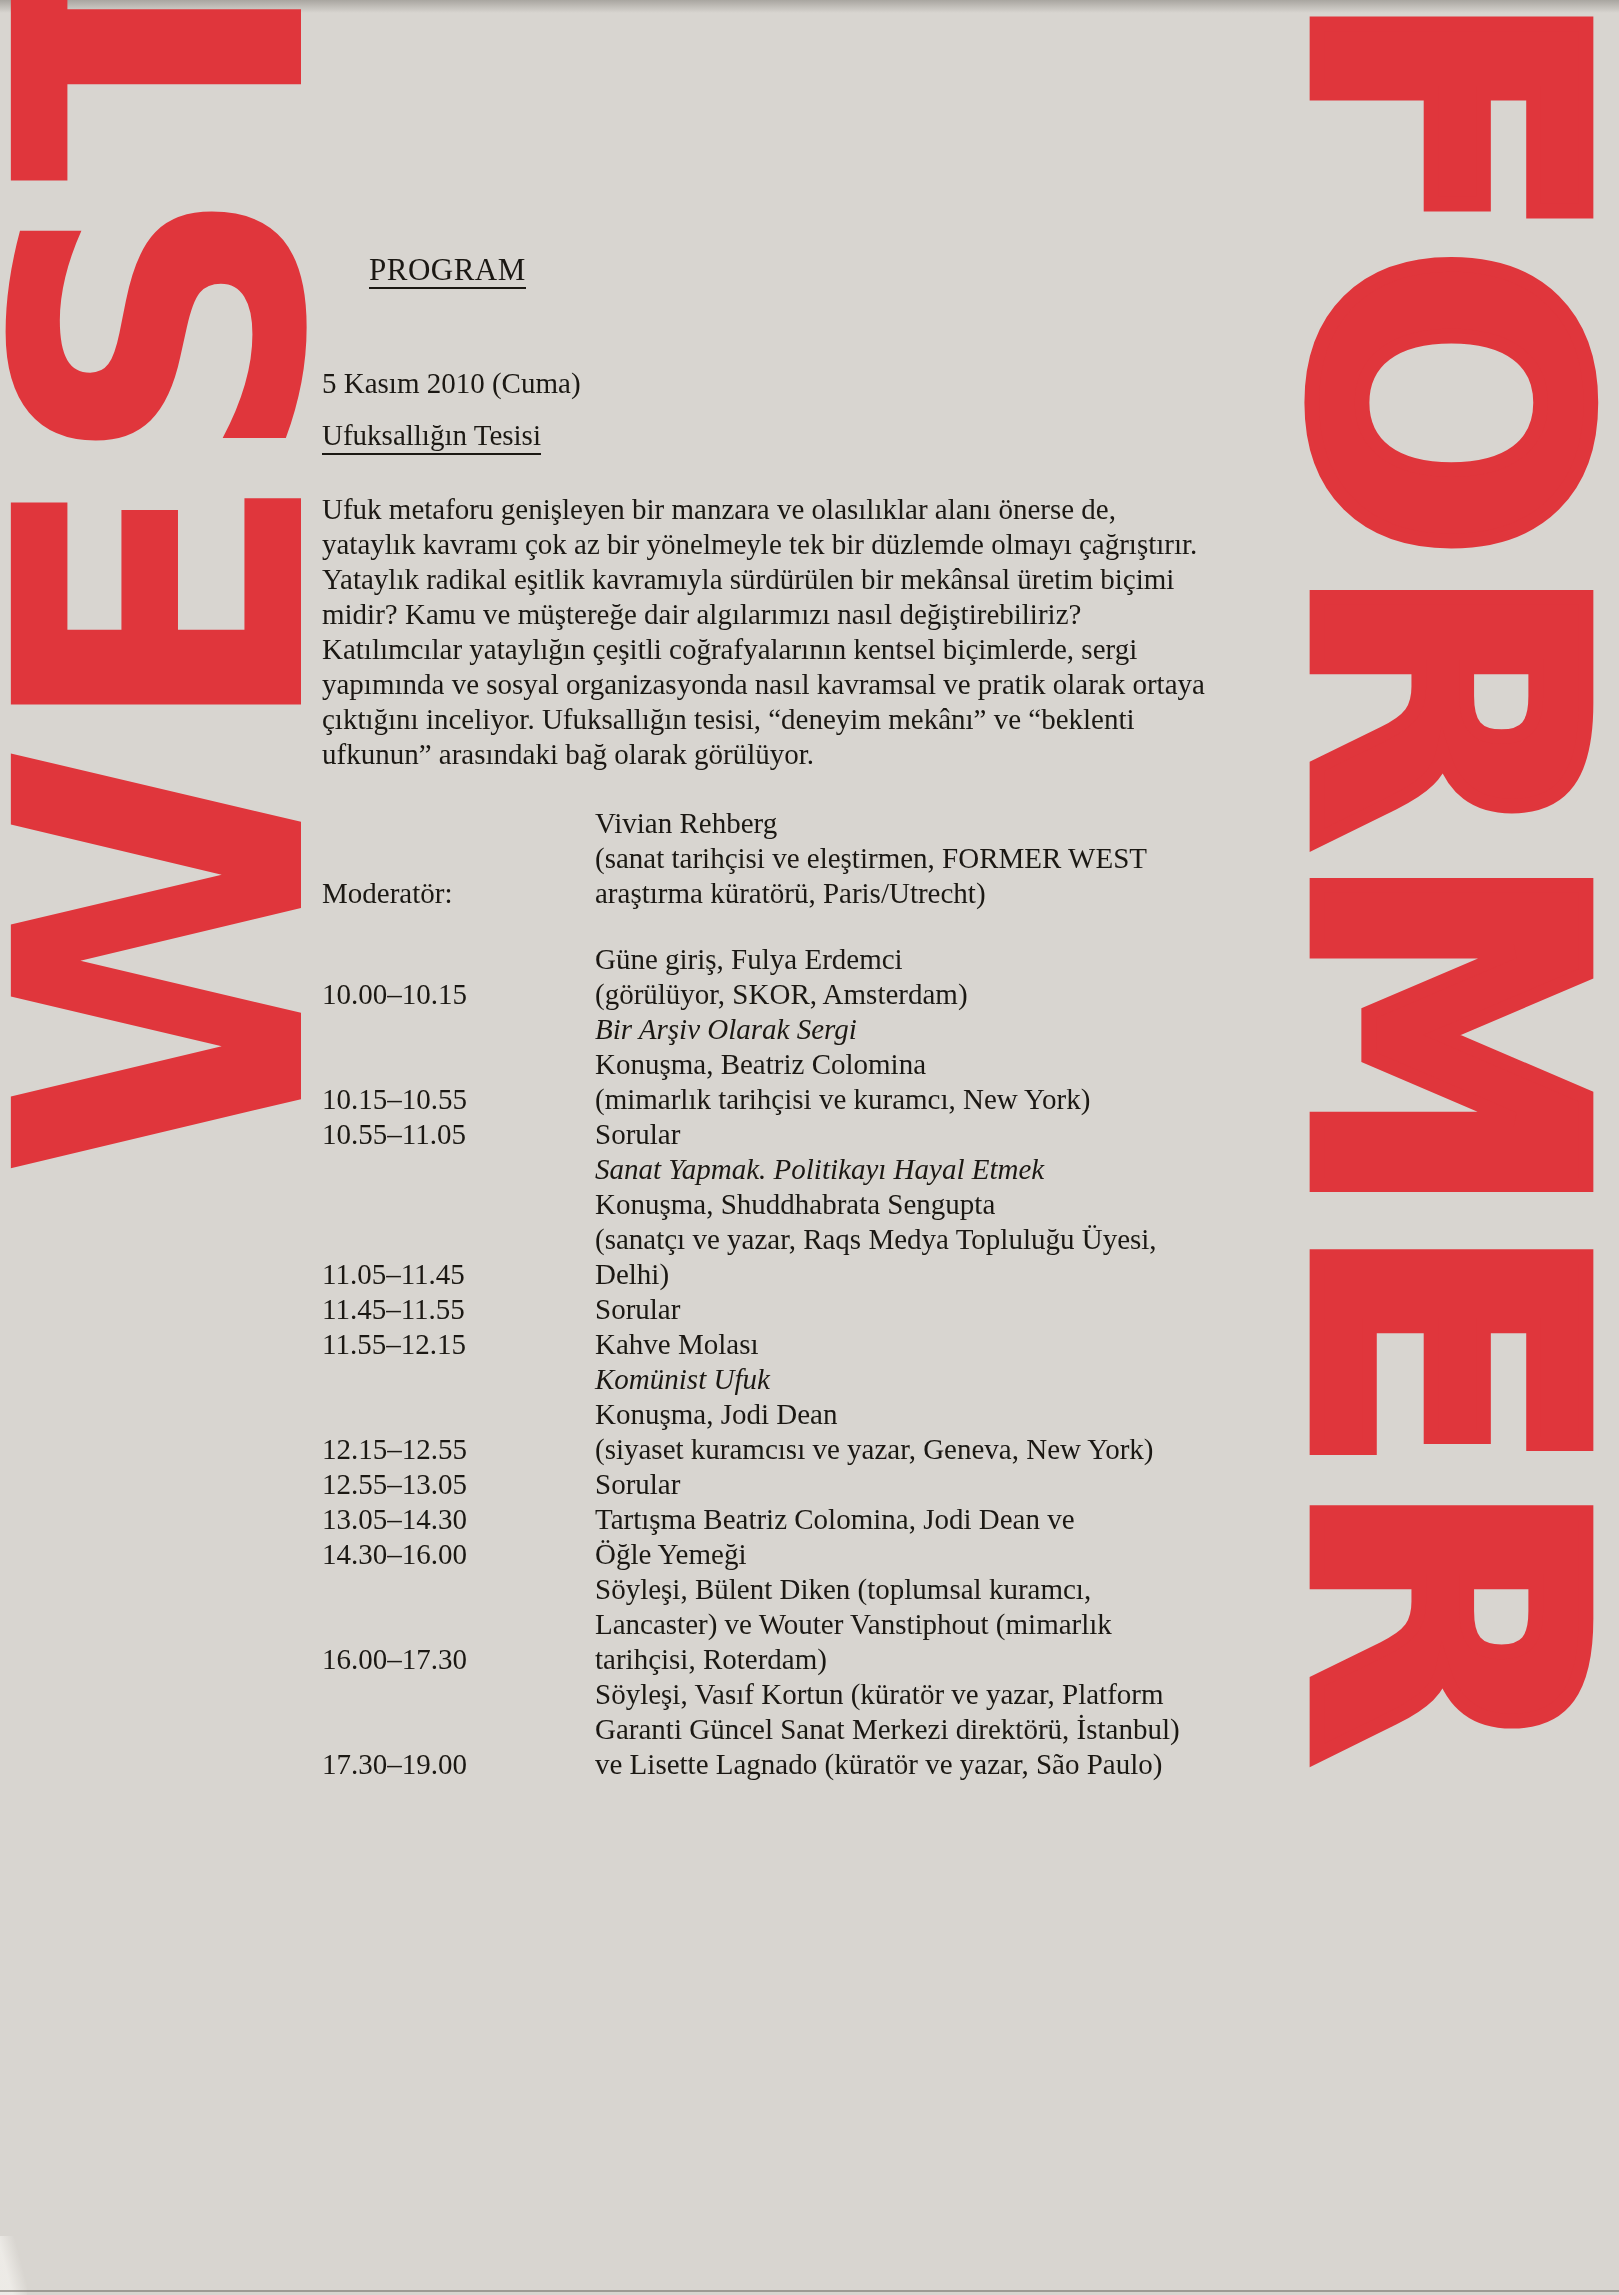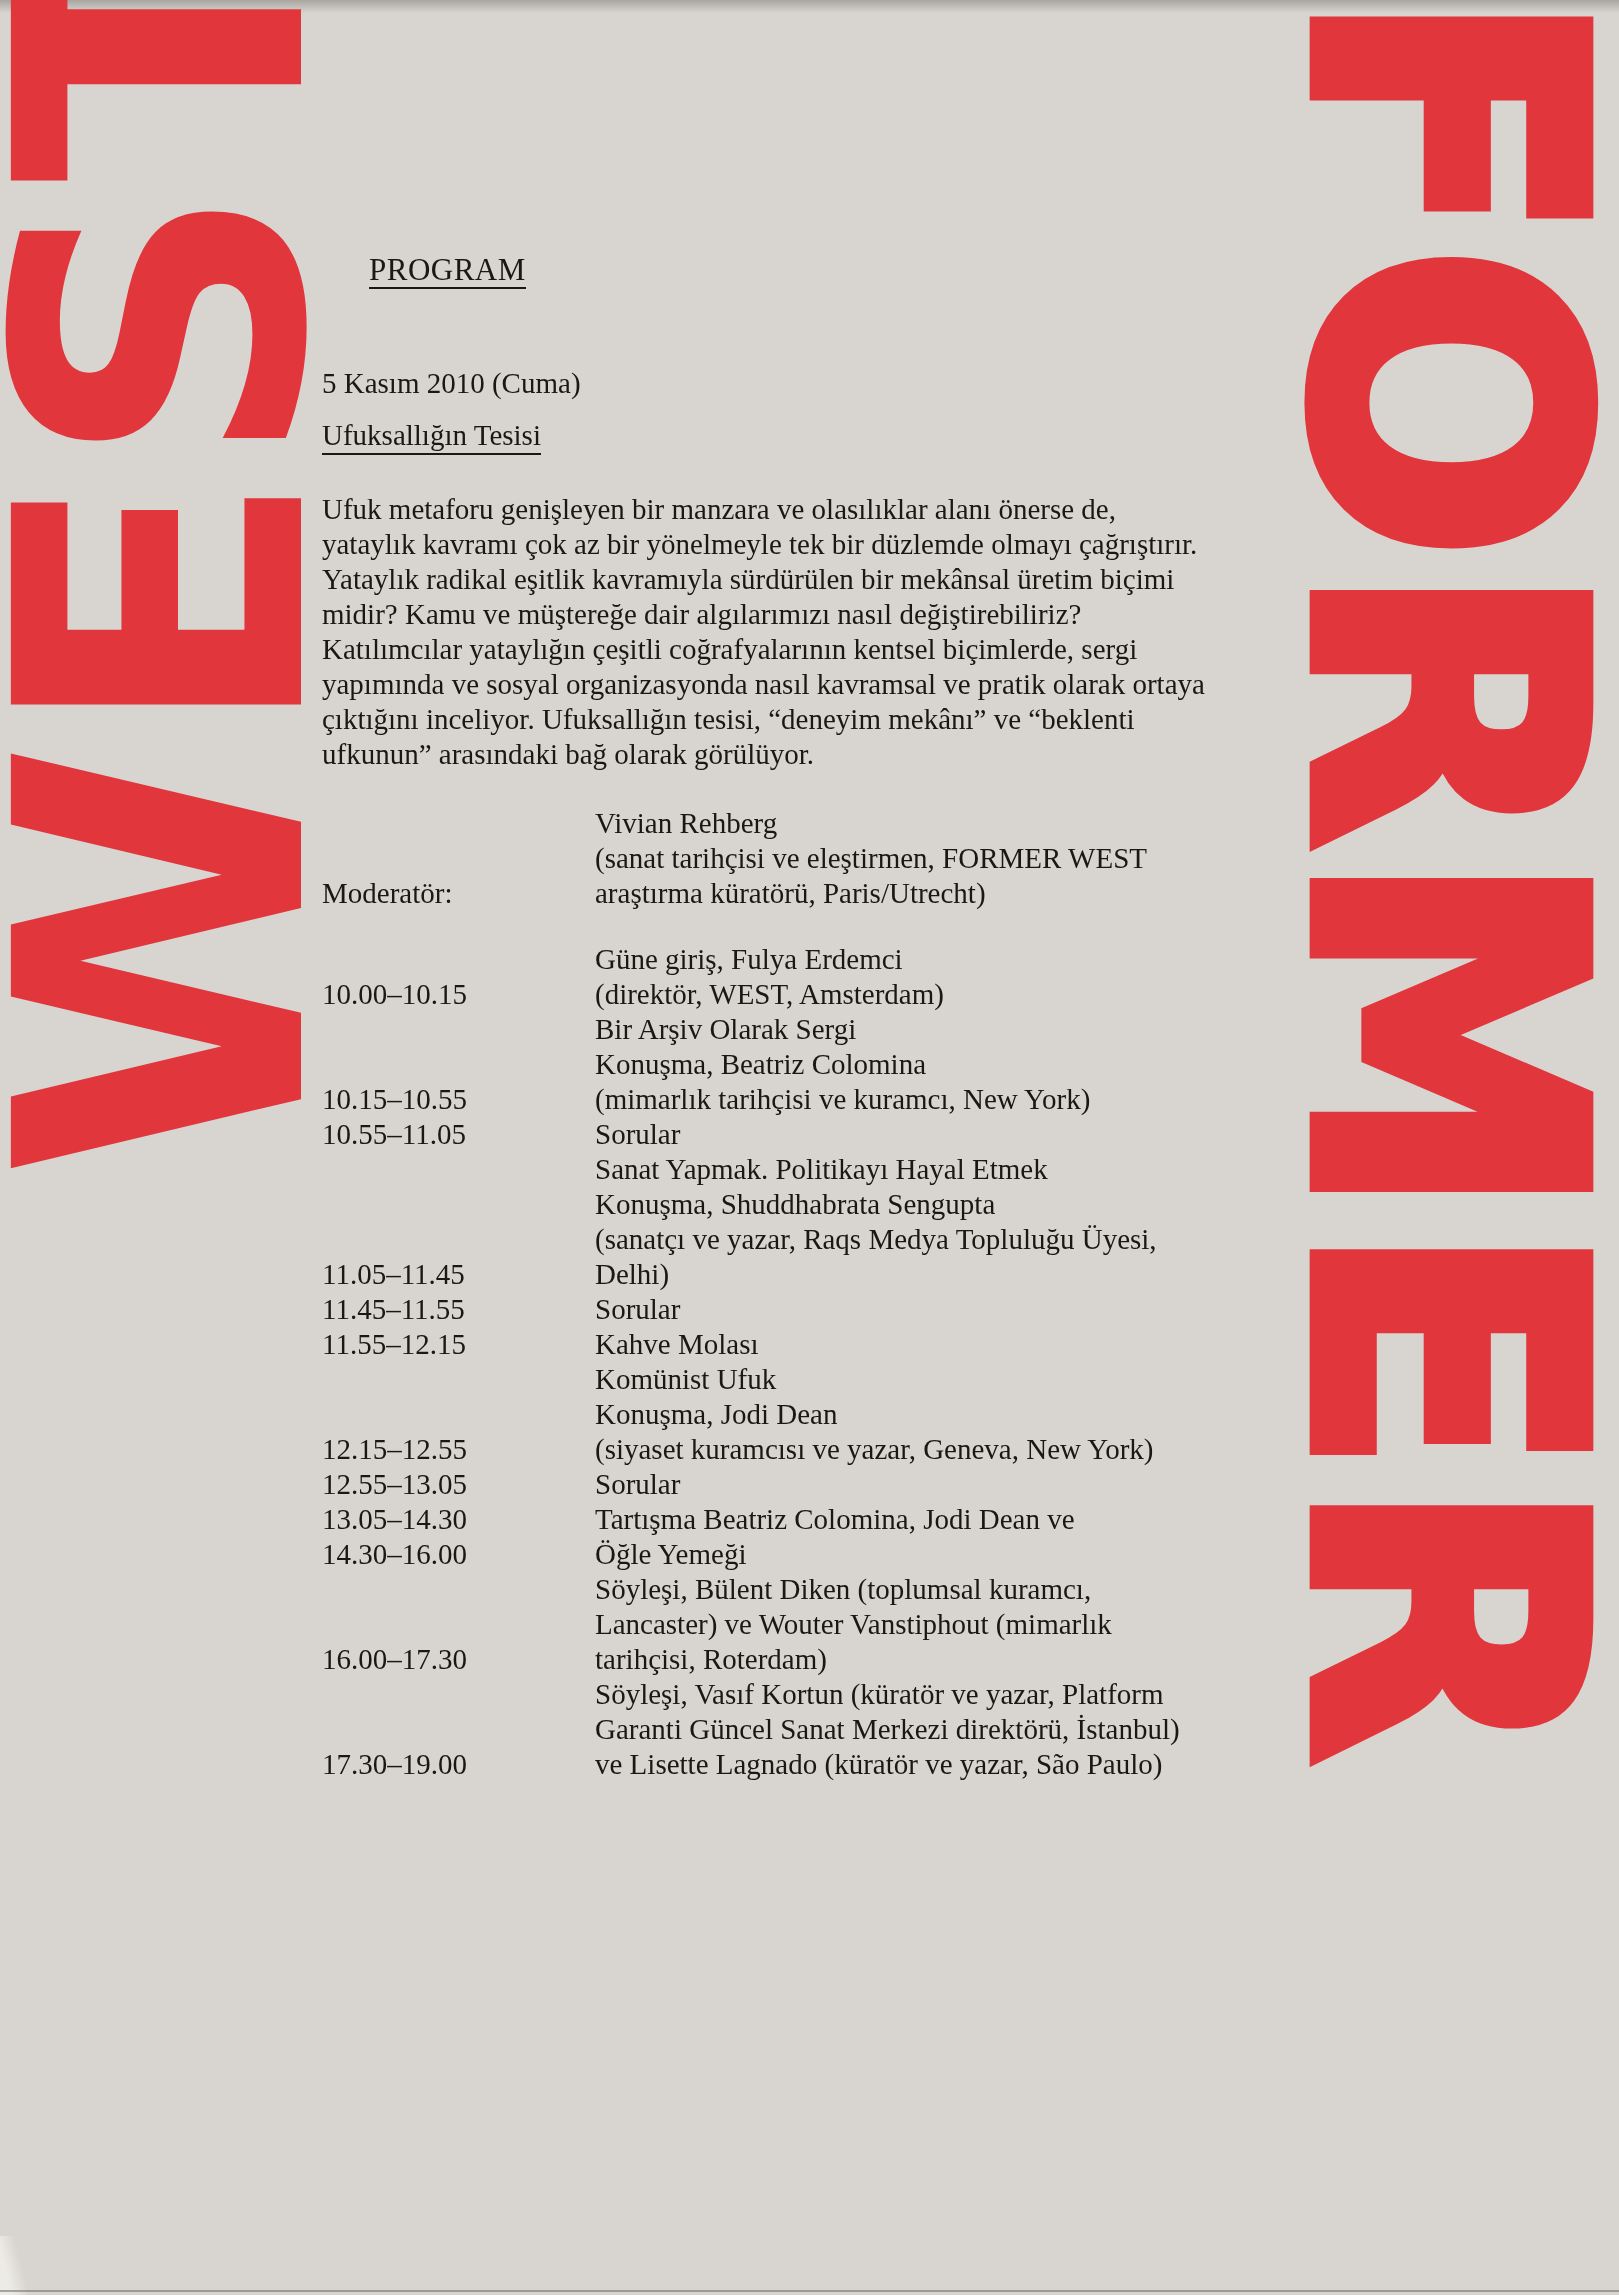--- a/index.html
+++ b/index.html
@@ -72,21 +72,21 @@
     margin-top:37px;
     white-space:pre-line;
   }
   .mod-row{margin-top:34px;}
   .sched{margin-top:31px;}
   .disc-row{margin-top:35px;}
   .s-row{display:flex;align-items:flex-end;}
   .s-time{width:273px;flex:0 0 273px;white-space:pre;}
   .s-lines{flex:1 1 auto;}
   .s-line{white-space:pre;}
-  .it{}
+  .it{font-style:italic;}
   .pre{white-space:pre-line;}
 </style>
 </head>
 <body>
 
 <div class="page">
 
   <div class="edge-top"></div>
 
   <div class="vword west">
@@ -124,21 +124,21 @@
       <div class="s-lines pre">Vivian Rehberg
 (sanat tarihçisi ve eleştirmen, FORMER WEST
 araştırma küratörü, Paris/Utrecht)</div>
     </div>
 
     <div class="sched">
         <div class="s-row">
           <div class="s-time">10.00–10.15</div>
           <div class="s-lines">
             <div class="s-line">Güne giriş, Fulya Erdemci</div>
-            <div class="s-line">(direktör, WEST, Amsterdam)</div>
+            <div class="s-line">(görülüyor, SKOR, Amsterdam)</div>
           </div>
         </div>
         <div class="s-row">
           <div class="s-time">10.15–10.55</div>
           <div class="s-lines">
             <div class="s-line it">Bir Arşiv Olarak Sergi</div>
             <div class="s-line">Konuşma, Beatriz Colomina</div>
             <div class="s-line">(mimarlık tarihçisi ve kuramcı, New York)</div>
           </div>
         </div>

